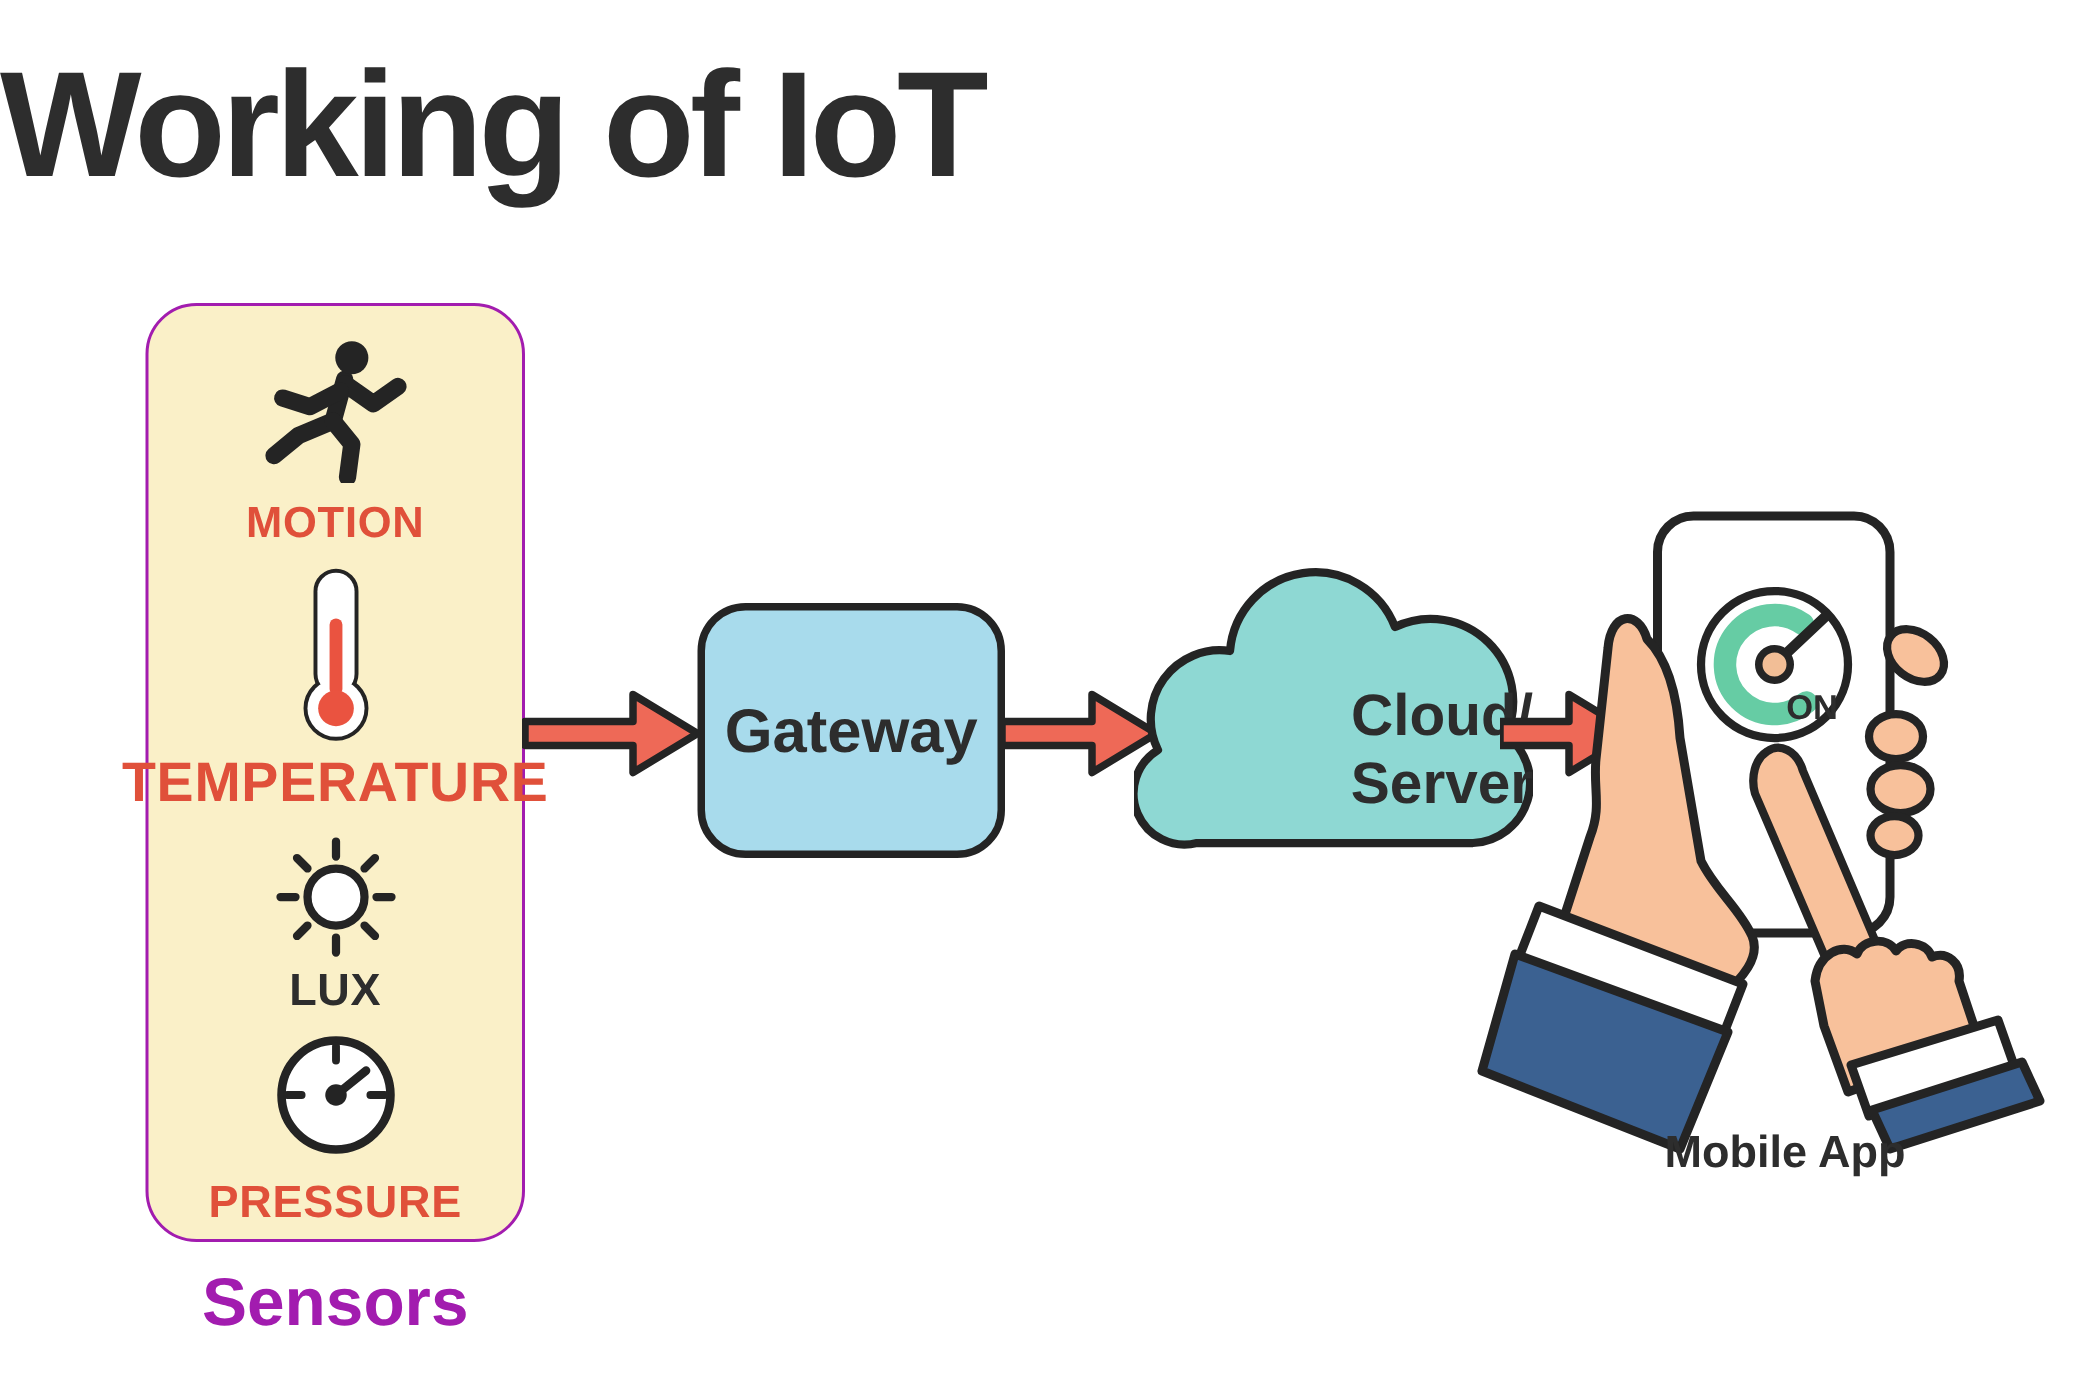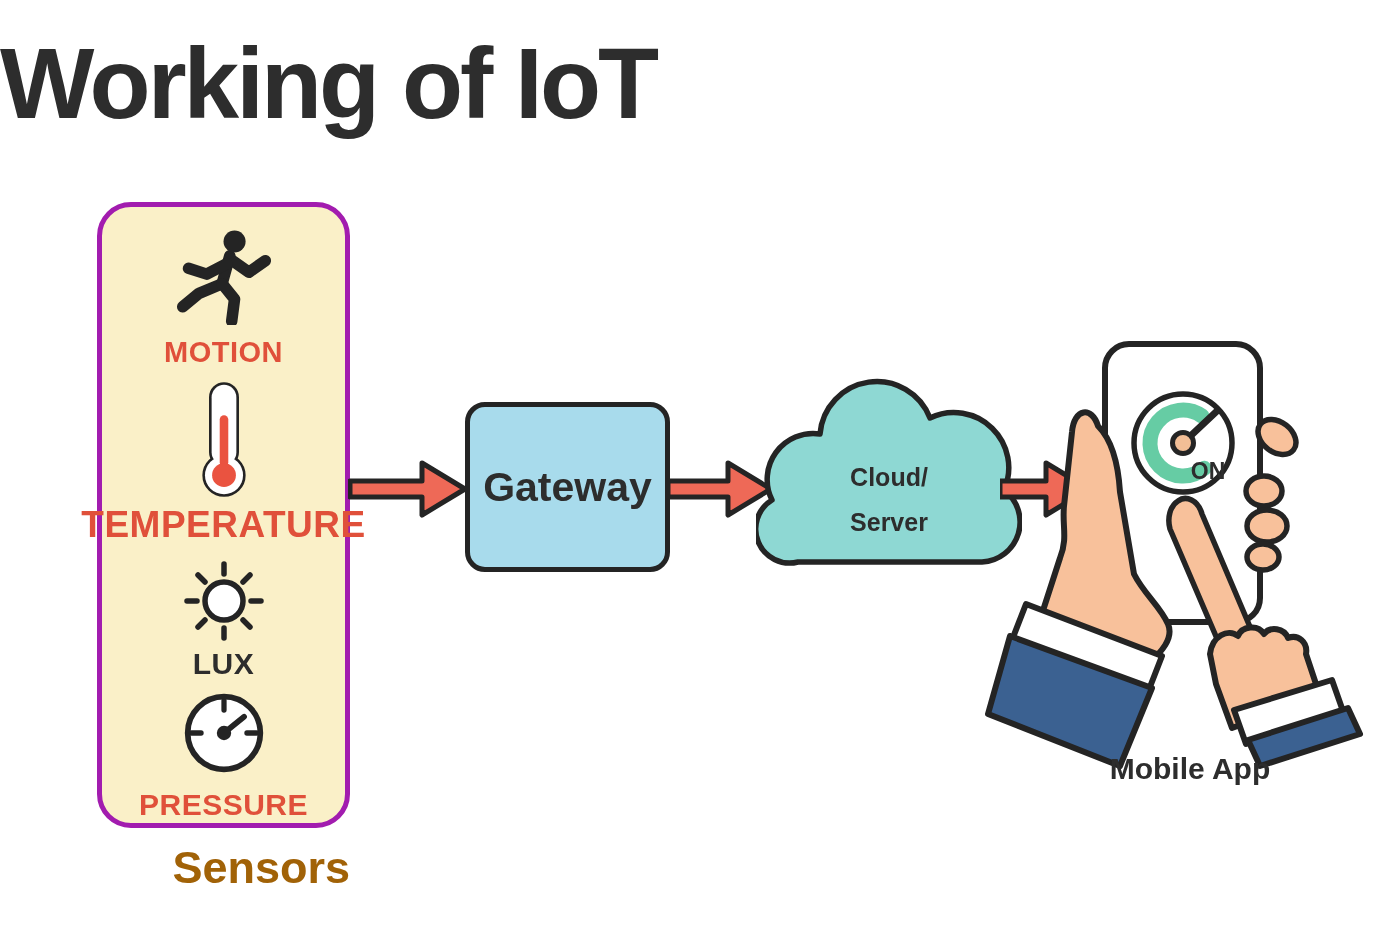--- a/index.html
+++ b/index.html
@@ -11,53 +11,53 @@
 
   
   .title{
     left:0;right:0;top:26px;text-align:left;
     font-size:100px;font-weight:bold;letter-spacing:-3px;color:#2d2d2d;
   }
 
   
   .panel{
     left:97px;top:202px;width:253px;height:626px;box-sizing:border-box;
-    background:#faf0c8;border:5px solid #a21caf;border-radius:34px;
+    background:#faf0c8;border:2px solid #a21caf;border-radius:34px;
     display:flex;flex-direction:column;align-items:center;padding-top:20px;text-align:right;
   }
   .sensor-label{font-weight:bold;letter-spacing:.5px;line-height:1.1;}
   .sensor-label.red{color:#e0503a;}
   .sensor-label.dark{color:#2d2d2d;}
   .lbl-motion{font-size:29px;margin-top:12px;}
   .lbl-temperature{font-size:37px;margin-top:6px;}
   .lbl-lux{font-size:30px;margin-top:1px;}
   .lbl-pressure{font-size:30px;margin-top:12px;}
   .icon-runner{margin-top:2px;}
   .icon-thermo{margin-top:12px;}
   .icon-sun{margin-top:10px;}
   .icon-gauge{margin-top:10px;}
 
   .panel-caption{
-    left:97px;top:842px;width:253px;text-align:right;
-    font-size:45px;font-weight:bold;color:#a16207;
+    left:97px;top:842px;width:253px;text-align:center;
+    font-size:45px;font-weight:bold;color:#a21caf;
   }
 
   
   .gateway{
     left:465px;top:402px;width:205px;height:170px;box-sizing:border-box;
-    background:#a8dbec;border:5px solid #242424;border-radius:20px;
+    background:#a8dbec;border:5px solid #242424;border-radius:32px;
     display:flex;align-items:center;justify-content:center;
     font-size:41px;font-weight:bold;color:#2d2d2d;
   }
 
   
   .cloud-svg{left:756px;top:378px;}
   .cloud-label{
-    left:756px;top:455px;width:266px;text-align:center;
-    font-size:25px;line-height:45px;font-weight:bold;color:#2d2d2d;
+    left:756px;top:455px;width:266px;text-align:right;
+    font-size:39px;line-height:45px;font-weight:bold;color:#2d2d2d;
   }
 
   
   .mobile-svg{left:980px;top:330px;}
   .mobile-caption{
     left:1010px;top:752px;width:360px;text-align:center;
     font-size:30px;font-weight:bold;color:#2d2d2d;
   }
 </style>
 </head>

